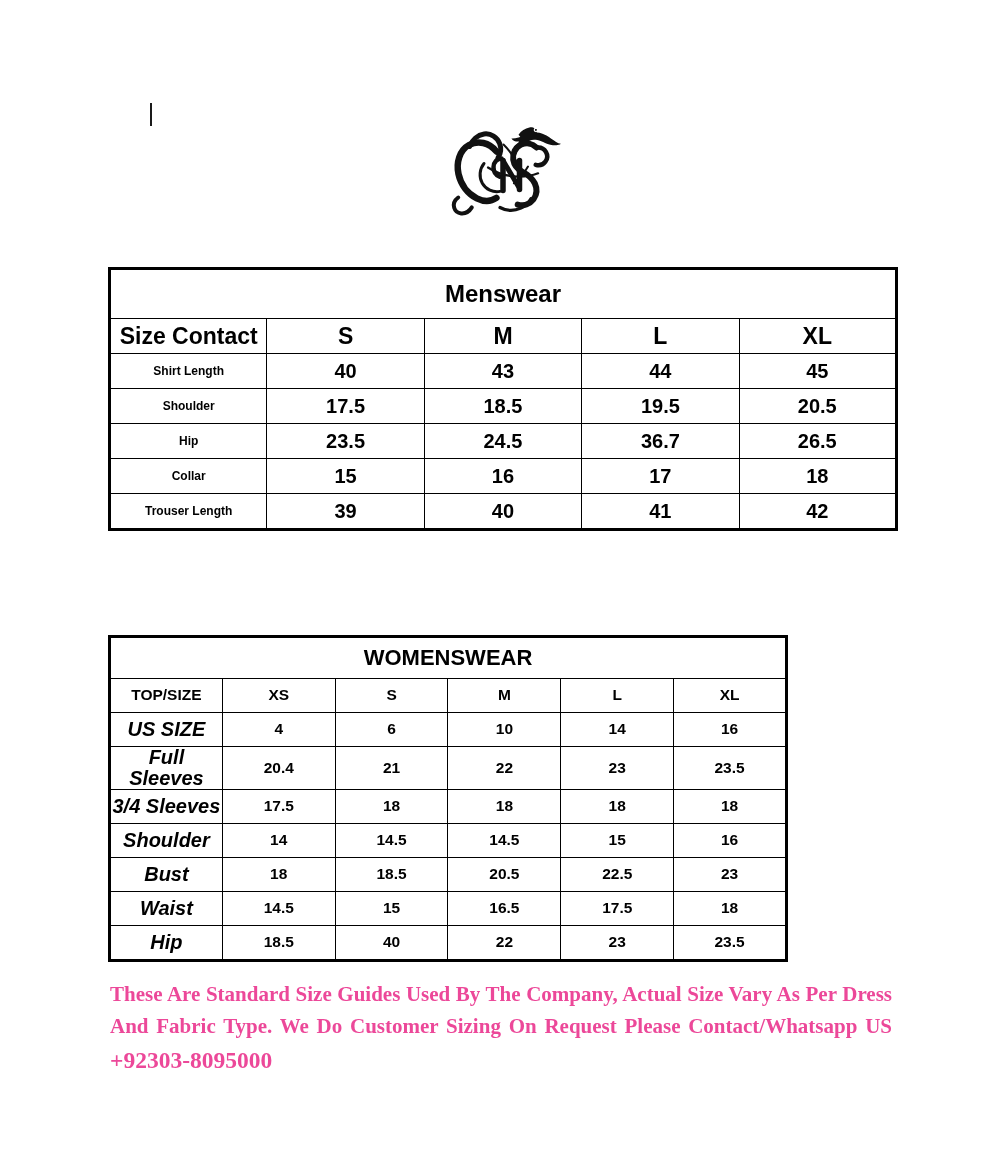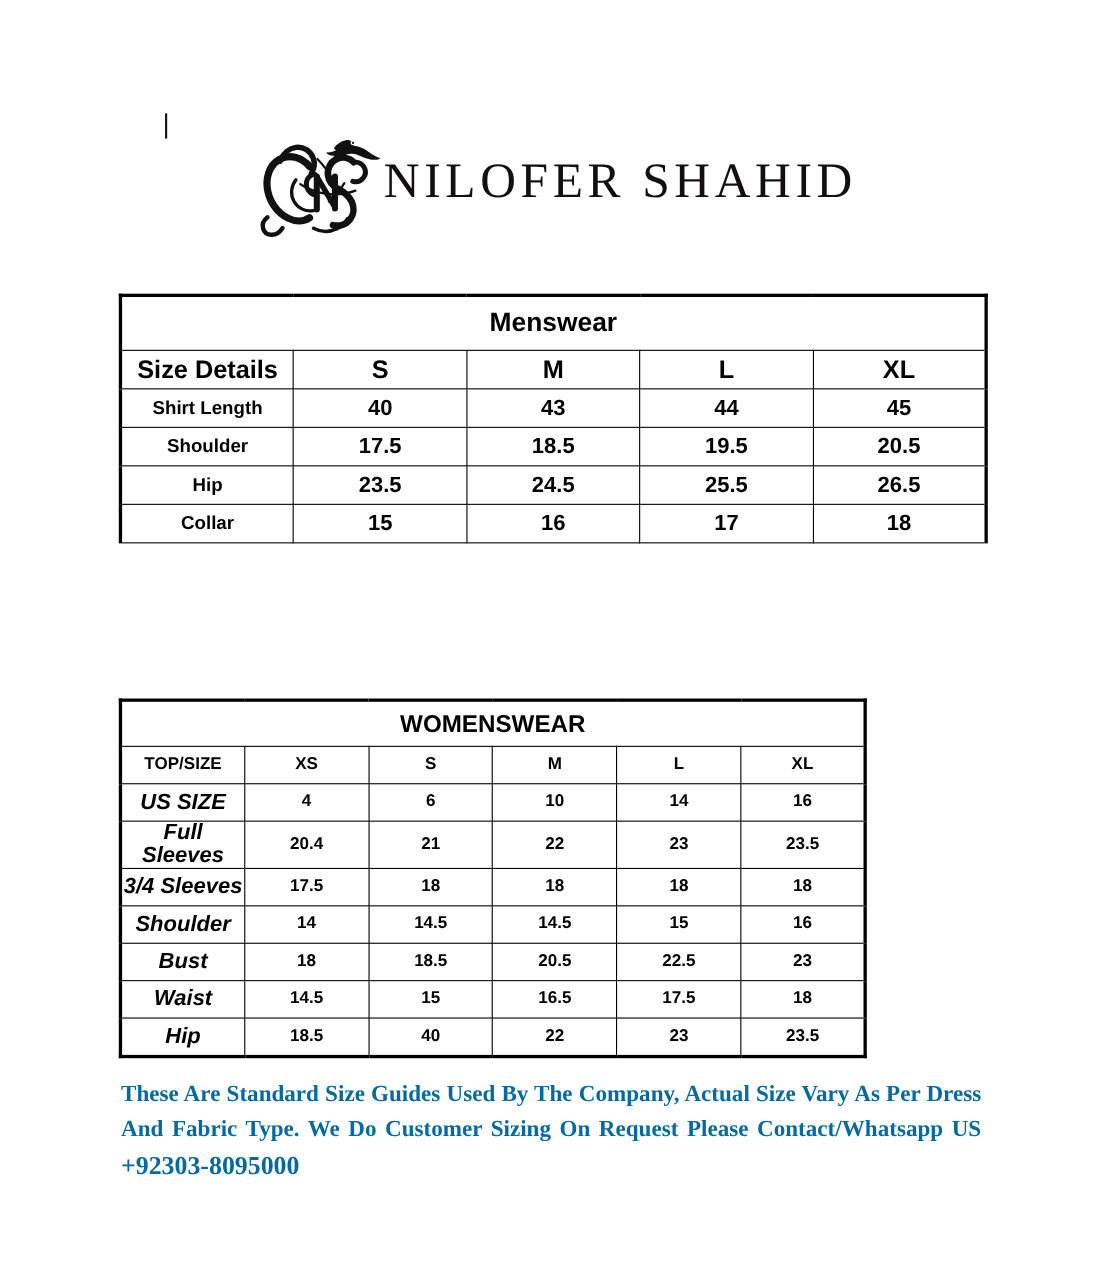--- a/index.html
+++ b/index.html
@@ -92,21 +92,21 @@
   #menswear-table .title-cell {
     height: 48px;
     font-size: 24px;
   }
   #menswear-table .hdr-cell,
   #menswear-table .row-label,
   #menswear-table .val-cell {
     height: 34px;
   }
   #menswear-table .hdr-cell { font-size: 23px; }
-  #menswear-table .row-label { font-size: 17px; margin-top: 20px; }
+  #menswear-table .row-label { font-size: 12px; margin-top: 20px; }
   #menswear-table .val-cell { font-size: 20px; }
   #menswear-table .c0 { width: 360px; }
   #menswear-table .c1,
   #menswear-table .c2,
   #menswear-table .c3,
   #menswear-table .c4 { width: 107px; }
 
   
   #womenswear-table {
     left: 108px;
@@ -135,21 +135,21 @@
   
   .footer-note {
     position: absolute;
     left: 110px;
     top: 979px;
     width: 782px;
     font-family: "Liberation Serif", "DejaVu Serif", serif;
     font-weight: bold;
     font-size: 21px;
     line-height: 1.52;
-    color: #0369a1;
+    color: #ec4899;
     text-align: justify;
     text-justify: inter-word;
   }
   .footer-note .phone {
     font-size: 23.5px;
   }
 </style>
 </head>
 <body>
 
@@ -184,31 +184,30 @@
           <path d="M48 56.5c9 5.8 19.8 9 30.5 9.2 6.7.1 13.4-1 19.6-3.4" stroke-width="2.2"></path>
           <path d="M63.5 33.5c5.5 5.5 10.2 11.8 13.9 18.6" stroke-width="2"></path>
           <path d="M88 55.5c-3.6 6.4-8.4 12.1-14.1 16.8" stroke-width="2"></path>
 
           <path d="M44 52.5c-4.5 5.5-5.2 13.5-1.7 19.7 3.5 6.2 10.7 9.5 17.6 8.2" stroke-width="3"></path>
 
           <path d="M60 96.5c6.5 3.5 14.2 3.7 20.9.6 4.2-2 7.7-5.3 10-9.4" stroke-width="3.2"></path>
         </g>
       </svg>
     </span>
-    <span class="wordmark">NILOFER SHAHID</span>
   </div>
 </div>
 
 <table class="size-table" id="menswear-table">
   <tbody>
     <tr>
       <td class="title-cell outer-top outer-left outer-right" colspan="5">Menswear</td>
     </tr>
     <tr>
-      <td class="hdr-cell c0 outer-left">Size Details</td>
+      <td class="hdr-cell c0 outer-left">Size Contact</td>
       <td class="hdr-cell c1">S</td>
       <td class="hdr-cell c2">M</td>
       <td class="hdr-cell c3">L</td>
       <td class="hdr-cell c4 outer-right">XL</td>
     </tr>
 
     <tr>
       <td class="row-label outer-left">Shirt Length</td>
       <td class="val-cell">40</td>
       <td class="val-cell">43</td>
@@ -219,29 +218,36 @@
       <td class="row-label outer-left">Shoulder</td>
       <td class="val-cell">17.5</td>
       <td class="val-cell">18.5</td>
       <td class="val-cell">19.5</td>
       <td class="val-cell outer-right">20.5</td>
     </tr>
     <tr>
       <td class="row-label outer-left">Hip</td>
       <td class="val-cell">23.5</td>
       <td class="val-cell">24.5</td>
-      <td class="val-cell">25.5</td>
+      <td class="val-cell">36.7</td>
       <td class="val-cell outer-right">26.5</td>
     </tr>
     <tr>
       <td class="row-label outer-left">Collar</td>
       <td class="val-cell">15</td>
       <td class="val-cell">16</td>
       <td class="val-cell">17</td>
       <td class="val-cell outer-right">18</td>
+    </tr>
+    <tr>
+      <td class="row-label outer-left outer-bottom">Trouser Length</td>
+      <td class="val-cell outer-bottom">39</td>
+      <td class="val-cell outer-bottom">40</td>
+      <td class="val-cell outer-bottom">41</td>
+      <td class="val-cell outer-bottom outer-right">42</td>
     </tr>
   </tbody>
 </table>
 
 <table class="size-table" id="womenswear-table">
   <tbody>
     <tr>
       <td class="title-cell outer-top outer-left outer-right" colspan="6">WOMENSWEAR</td>
     </tr>
     <tr>

